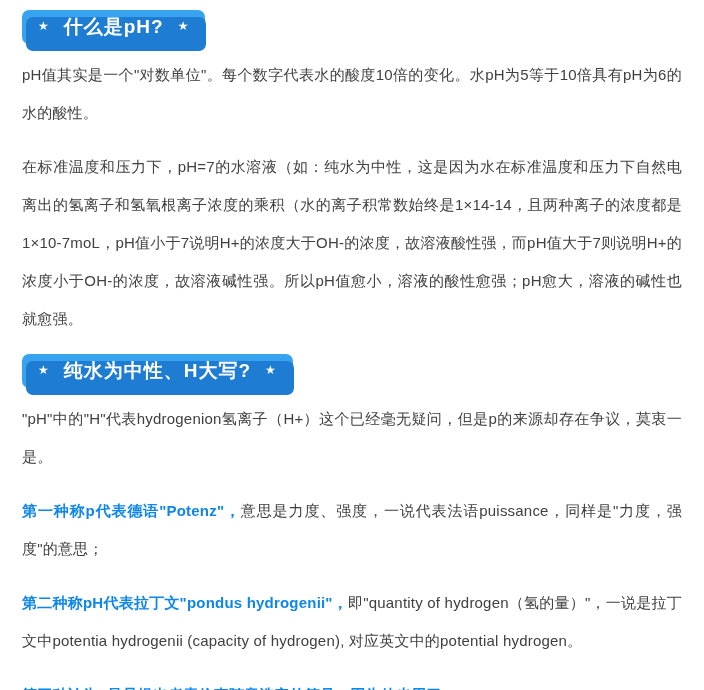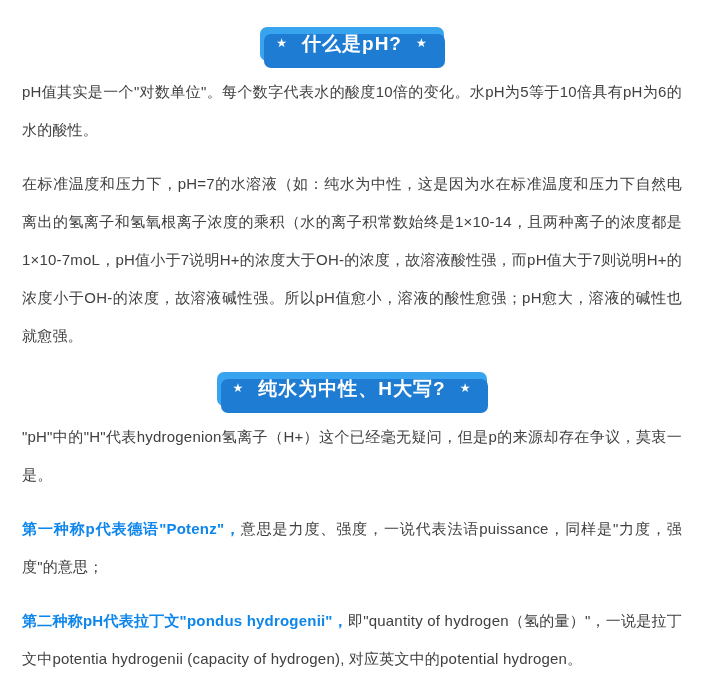--- a/index.html
+++ b/index.html
@@ -15,22 +15,21 @@
   body{
     width:704px;
     min-height:690px;
     background:var(--page_bg);
     font-family:"Liberation Sans","DejaVu Sans",sans-serif;
   }
   .content{
     padding:10px 22px 14px;
   }
   .badge-row{
-    text-align:center;
-    margin:17px 0 12px;
+    margin:0 0 12px;
   }
   .badge{
     position:relative;
     z-index:0;
     display:inline-block;
     background:var(--badge_bg);
     color:var(--badge_text);
     font-weight:bold;
     font-size:19px;
     line-height:1;
@@ -81,21 +80,21 @@
 <div class="content">
 
   <div class="badge-row">
     <div class="badge">
       <span class="star left">★</span><span class="badge-label">什么是pH?</span><span class="star right">★</span>
     </div>
   </div>
 
   <p class="para"><span>pH值其实是一个"对数单位"。每个数字代表水的酸度10倍的变化。水pH为5等于10倍具有pH为6的水的酸性。</span></p>
 
-  <p class="para"><span>在标准温度和压力下，pH=7的水溶液（如：纯水为中性，这是因为水在标准温度和压力下自然电离出的氢离子和氢氧根离子浓度的乘积（水的离子积常数始终是1×10-14，且两种离子的浓度都是1×10-7moL，pH值小于7说明H+的浓度大于OH-的浓度，故溶液酸性强，而pH值大于7则说明H+的浓度小于OH-的浓度，故溶液碱性强。所以pH值愈小，溶液的酸性愈强；pH愈大，溶液的碱性也就愈强。</span></p>
+  <p class="para"><span>在标准温度和压力下，pH=7的水溶液（如：纯水为中性，这是因为水在标准温度和压力下自然电离出的氢离子和氢氧根离子浓度的乘积（水的离子积常数始终是1×14-14，且两种离子的浓度都是1×10-7moL，pH值小于7说明H+的浓度大于OH-的浓度，故溶液酸性强，而pH值大于7则说明H+的浓度小于OH-的浓度，故溶液碱性强。所以pH值愈小，溶液的酸性愈强；pH愈大，溶液的碱性也就愈强。</span></p>
 
   <div class="badge-row">
     <div class="badge">
       <span class="star left">★</span><span class="badge-label">纯水为中性、H大写?</span><span class="star right">★</span>
     </div>
   </div>
 
   <p class="para"><span>"pH"中的"H"代表hydrogenion氢离子（H+）这个已经毫无疑问，但是p的来源却存在争议，莫衷一是。</span></p>
 
   <p class="para"><span class="hl">第一种称p代表德语"Potenz"，</span><span>意思是力度、强度，一说代表法语puissance，同样是"力度，强度"的意思；</span></p>

